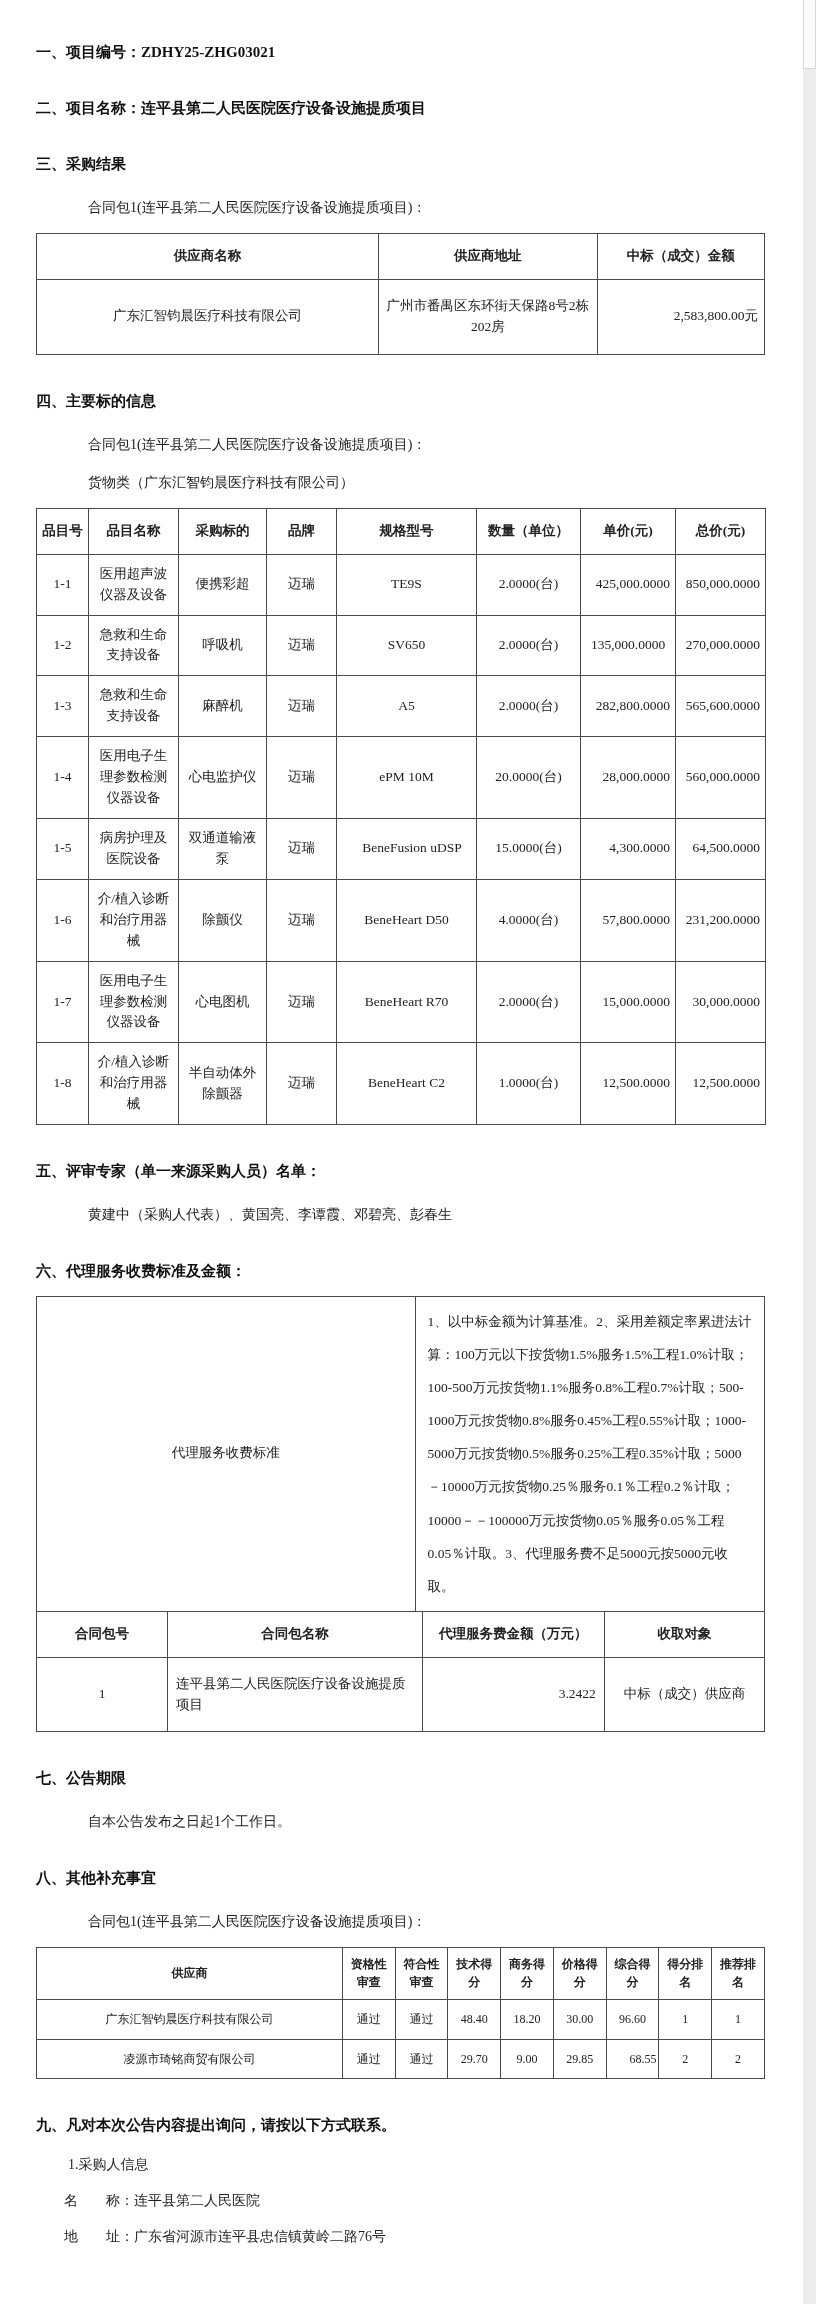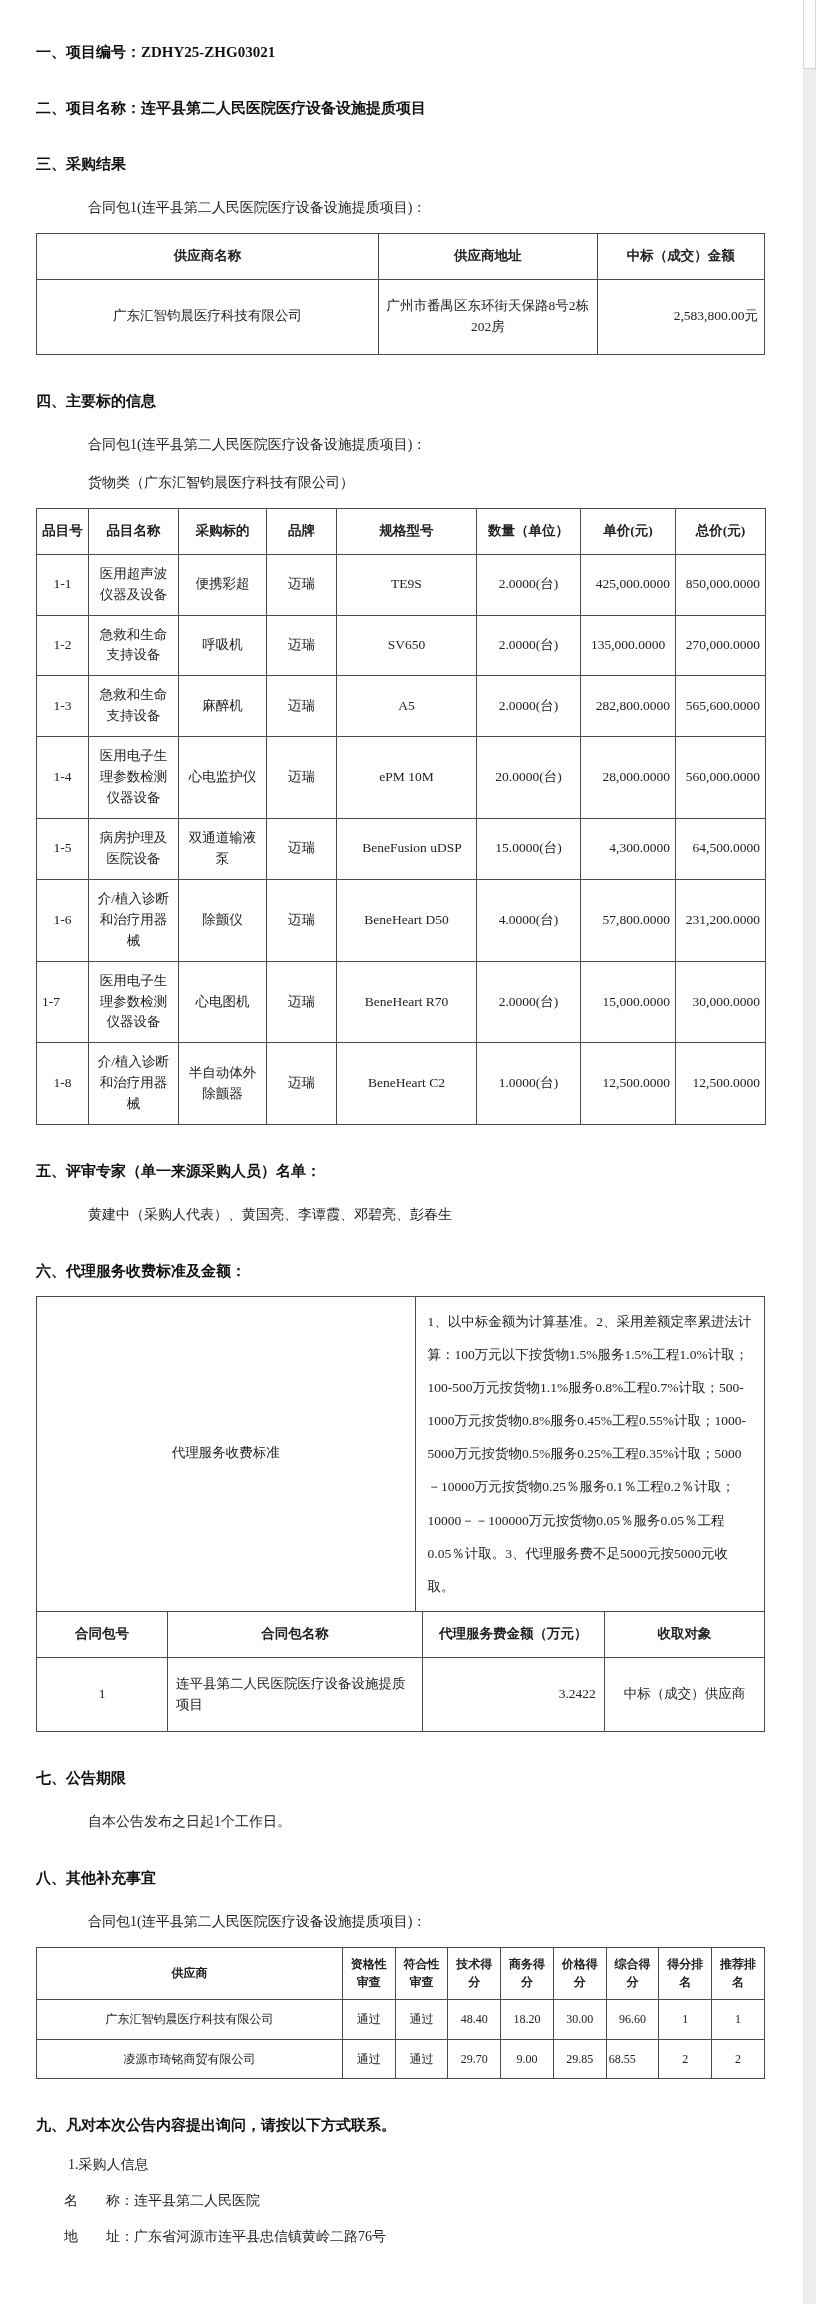--- a/index.html
+++ b/index.html
@@ -168,21 +168,21 @@
             <td style="text-align: center;">1-6</td>
             <td style="text-align: center;">介/植入诊断和治疗用器械</td>
             <td style="text-align: center;">除颤仪</td>
             <td style="text-align: center;">迈瑞</td>
             <td style="text-align: center;">BeneHeart D50</td>
             <td style="text-align: center;">4.0000(台)</td>
             <td style="text-align: right;">57,800.0000</td>
             <td style="text-align: right;">231,200.0000</td>
           </tr>
           <tr>
-            <td style="text-align: left; margin-top: 33px;">1-7</td>
+            <td style="text-align: center; margin-top: 33px;">1-7</td>
             <td style="text-align: center;">医用电子生理参数检测仪器设备</td>
             <td style="text-align: center;">心电图机</td>
             <td style="text-align: center;">迈瑞</td>
             <td style="text-align: center;">BeneHeart R70</td>
             <td style="text-align: center;">2.0000(台)</td>
             <td style="text-align: right;">15,000.0000</td>
             <td style="text-align: right;">30,000.0000</td>
           </tr>
           <tr>
             <td style="text-align: center;">1-8</td>
@@ -283,21 +283,21 @@
             <td style="text-align: center;">1</td>
             <td style="text-align: center;">1</td>
           </tr>
           <tr>
             <td style="text-align: center;">凌源市琦铭商贸有限公司</td>
             <td style="text-align: center;">通过</td>
             <td style="text-align: center;">通过</td>
             <td style="text-align: center;">29.70</td>
             <td style="text-align: center;">9.00</td>
             <td style="text-align: center;">29.85</td>
-            <td style="text-align: left; margin-left: 16px;">68.55</td>
+            <td style="text-align: right; margin-left: 16px;">68.55</td>
             <td style="text-align: center;">2</td>
             <td style="text-align: center;">2</td>
           </tr>
         </tbody>
     </table>
 
     <h2 class="sec-title">九、凡对本次公告内容提出询问，请按以下方式联系。</h2>
 
     <div class="contact-group">1.采购人信息</div>
     <div class="contact-line">名　　称：连平县第二人民医院</div>

